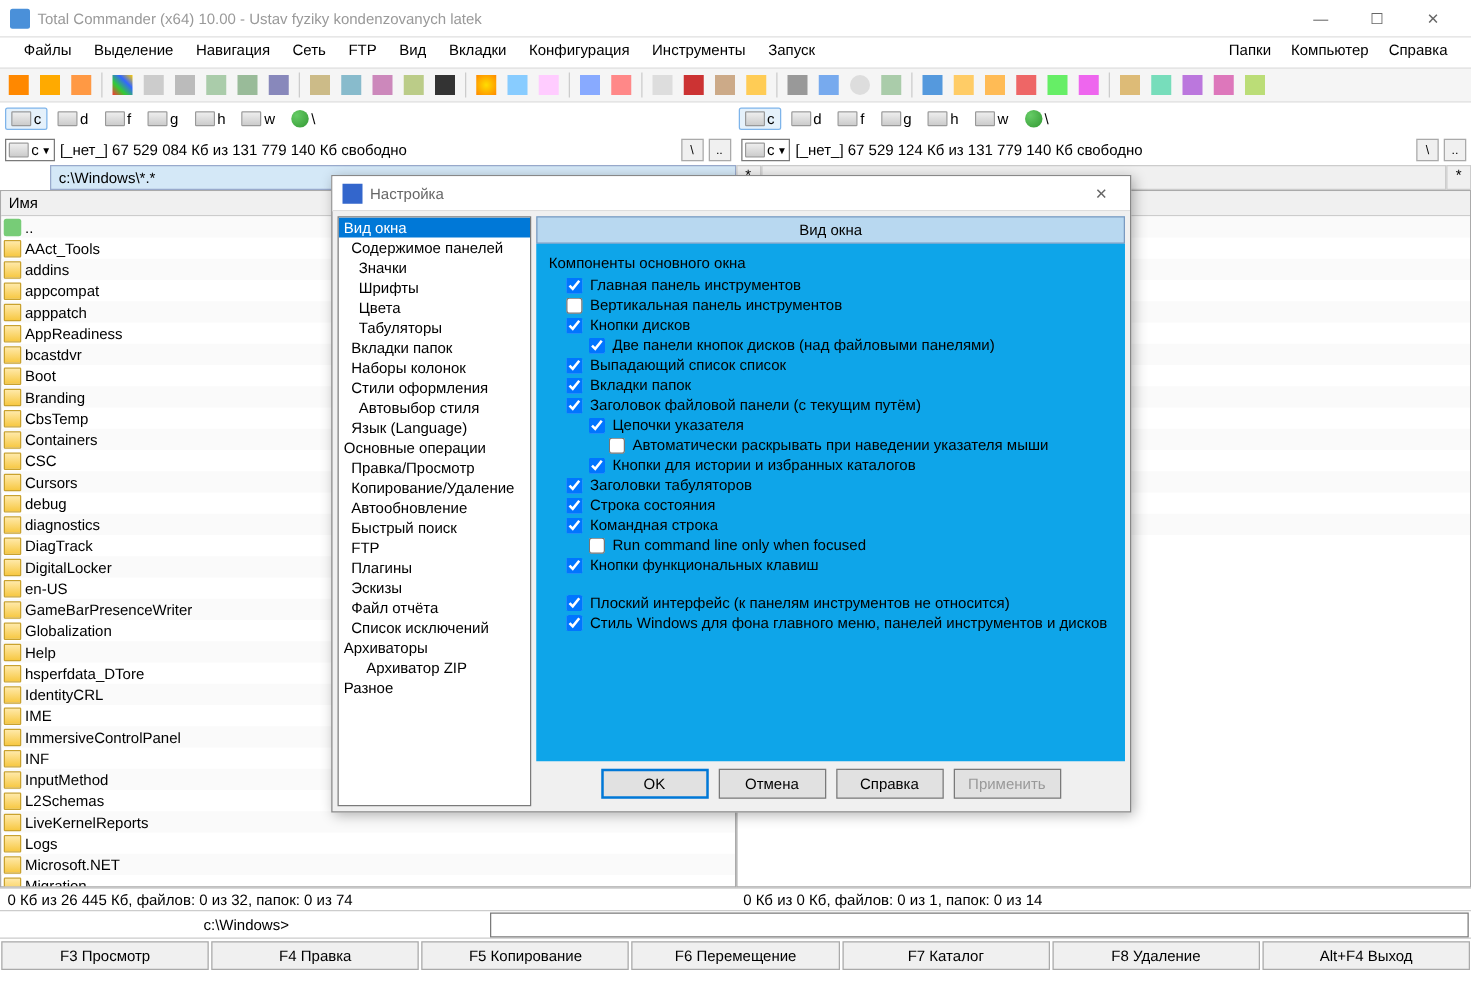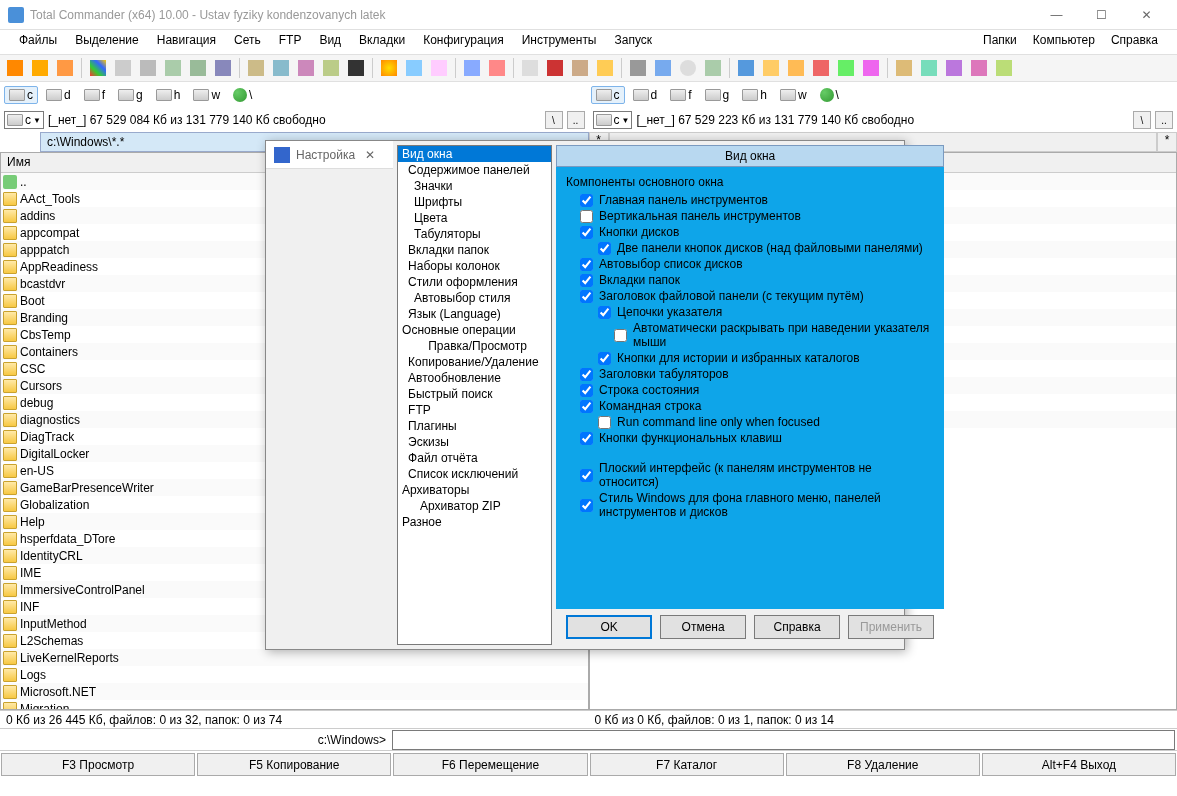--- a/index.html
+++ b/index.html
@@ -48,26 +48,26 @@
 .fname{flex:1;white-space:nowrap;overflow:hidden;}
 .ftype{width:60px;}
 .fsize{width:60px;text-align:right;}
 .fdate{width:120px;white-space:nowrap;}
 .rightlist{flex:1;overflow:hidden;}
 .rrow{height:17px;display:flex;align-items:center;padding:0 2px;}
 .rrow:nth-child(odd){background:#fafafa;}
 .status{height:18px;display:flex;border-top:1px solid #ccc;}
 .status .half{flex:1;padding:2px 6px;font-size:12px;}
 .cmdline{height:22px;display:flex;align-items:center;padding:2px;border-top:1px solid #ccc;}
-.cmdline .lbl{padding:0 6px;text-align:right;width:390px;}
+.cmdline .lbl{padding:0 6px;text-align:center;width:390px;}
 .cmdline input{flex:1;border:1px solid #7a7a7a;padding:2px;}
 .fkeys{height:28px;display:flex;border-top:1px solid #ccc;}
 .fkeys .fk{flex:1;display:flex;align-items:center;justify-content:center;border:1px solid #aaa;margin:2px 1px;background:#f0f0f0;}
 
-.dialog{position:absolute;left:265px;top:140px;width:640px;height:510px;background:#f0f0f0;border:1px solid #888;box-shadow:2px 2px 10px rgba(0,0,0,0.3);display:flex;flex-direction:row;}
+.dialog{position:absolute;left:265px;top:140px;width:640px;height:510px;background:#f0f0f0;border:1px solid #888;box-shadow:2px 2px 10px rgba(0,0,0,0.3);display:flex;flex-direction:column;}
 .dlghdr{height:28px;display:flex;align-items:center;padding:0 8px;background:#fff;border-bottom:1px solid #ddd;}
 .dlghdr .dico2{width:16px;height:16px;background:#36c;margin-right:6px;}
 .dlghdr .dtitle{flex:1;color:#666;}
 .dlghdr .dclose{width:30px;text-align:center;color:#666;cursor:default;}
 .dlgbody{flex:1;display:flex;}
 .dlgtree{width:155px;background:#fff;border:1px solid #7a7a7a;margin:4px;overflow:hidden;}
 .tnode{padding:1px 4px;white-space:nowrap;cursor:default;}
 .tnode.l1{padding-left:12px;}
 .tnode.sel{background:#0078d7;color:#fff;}
 .dlgright{flex:1;display:flex;flex-direction:column;margin:4px 4px 4px 0;}
@@ -313,21 +313,21 @@
     <span style="flex:1"></span>
     <span class="navbtn">\</span>
     <span class="navbtn">..</span>
   </div>
   <div class="half">
     <span class="combo">
         <span class="dico"></span>
         <span>c</span>
         <span class="arrow">▼</span>
       </span>
-    <span class="freespace">[_нет_]  67 529 223 Кб из 131 779 140 Кб свободно</span>
+    <span class="freespace">[_нет_]  67 529 124 Кб из 131 779 140 Кб свободно</span>
     <span style="flex:1"></span>
     <span class="navbtn">\</span>
     <span class="navbtn">..</span>
   </div>
 </div>
 
 <div class="pathbar">
   <div class="half">c:\Windows\*.*</div>
   <div class="star">*</div>
   <div class="half inactive"></div>
@@ -561,20 +561,21 @@
   <div class="half">0 Кб из 0 Кб, файлов: 0 из 1, папок: 0 из 14</div>
 </div>
 
 <div class="cmdline">
   <div class="lbl">c:\Windows&gt;</div>
   <input value="" style="">
 </div>
 
 <div class="fkeys">
   <div class="fk">F3 Просмотр</div>
+  <div class="fk">F4 Правка</div>
   <div class="fk">F5 Копирование</div>
   <div class="fk">F6 Перемещение</div>
   <div class="fk">F7 Каталог</div>
   <div class="fk">F8 Удаление</div>
   <div class="fk">Alt+F4 Выход</div>
 </div>
 
 <div class="dialog">
   <div class="dlghdr">
     <div class="dico2"></div>
@@ -588,21 +589,21 @@
         <div class="tnode l1" style="padding-left: 16px;">Значки</div>
         <div class="tnode l1" style="padding-left: 16px;">Шрифты</div>
         <div class="tnode l1" style="padding-left: 16px;">Цвета</div>
         <div class="tnode l1" style="padding-left: 16px;">Табуляторы</div>
         <div class="tnode l1" style="padding-left: 10px;">Вкладки папок</div>
         <div class="tnode l1" style="padding-left: 10px;">Наборы колонок</div>
         <div class="tnode l1" style="padding-left: 10px;">Стили оформления</div>
         <div class="tnode l1" style="padding-left: 16px;">Автовыбор стиля</div>
         <div class="tnode l1" style="padding-left: 10px;">Язык (Language)</div>
         <div class="tnode" style="padding-left: 4px;">Основные операции</div>
-        <div class="tnode l1" style="padding-left: 10px; text-align: center;">Правка/Просмотр</div>
+        <div class="tnode l1" style="padding-left: 10px;">Правка/Просмотр</div>
         <div class="tnode l1" style="padding-left: 10px;">Копирование/Удаление</div>
         <div class="tnode l1" style="padding-left: 10px;">Автообновление</div>
         <div class="tnode l1" style="padding-left: 10px;">Быстрый поиск</div>
         <div class="tnode l1" style="padding-left: 10px;">FTP</div>
         <div class="tnode l1" style="padding-left: 10px;">Плагины</div>
         <div class="tnode l1" style="padding-left: 10px;">Эскизы</div>
         <div class="tnode l1" style="padding-left: 10px;">Файл отчёта</div>
         <div class="tnode l1" style="padding-left: 10px;">Список исключений</div>
         <div class="tnode" style="padding-left: 4px;">Архиваторы</div>
         <div class="tnode l1" style="padding-left: 22px;">Архиватор ZIP</div>
@@ -624,21 +625,21 @@
             <label class="chk i1">
               <input type="checkbox" checked="" style="">
               <span>Кнопки дисков</span>
             </label>
             <label class="chk i2">
               <input type="checkbox" checked="" style="">
               <span>Две панели кнопок дисков (над файловыми панелями)</span>
             </label>
             <label class="chk i1">
               <input type="checkbox" checked="" style="">
-              <span>Автовыбор список дисков</span>
+              <span>Выпадающий список список</span>
             </label>
             <label class="chk i1">
               <input type="checkbox" checked="" style="">
               <span>Вкладки папок</span>
             </label>
             <label class="chk i1">
               <input type="checkbox" checked="" style="">
               <span>Заголовок файловой панели (с текущим путём)</span>
             </label>
             <label class="chk i2">

